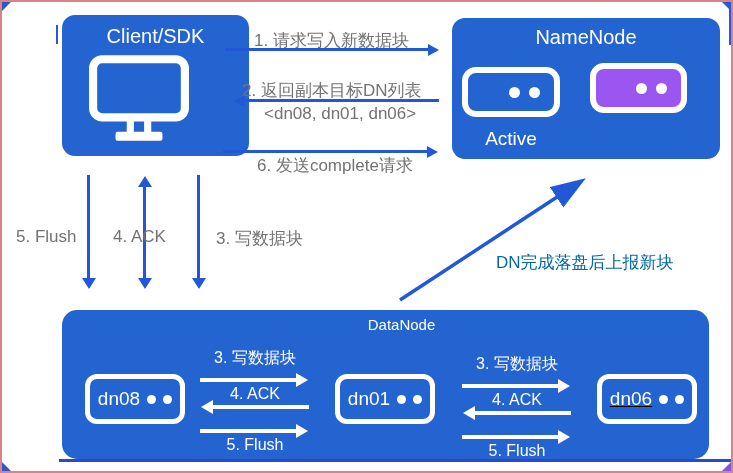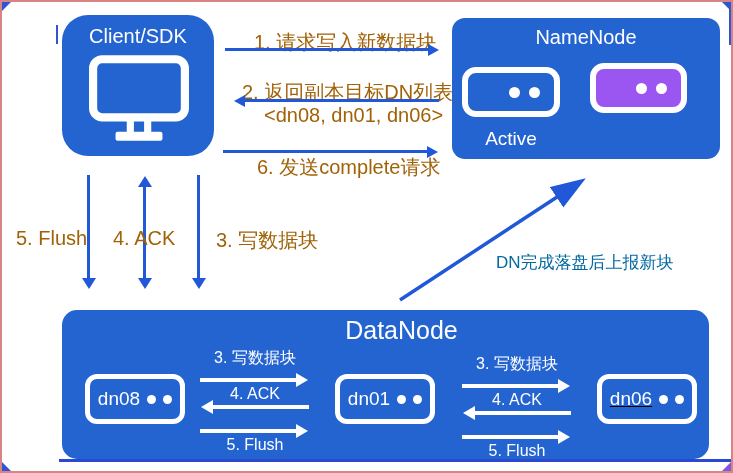--- a/index.html
+++ b/index.html
@@ -36,21 +36,21 @@
     border-top:11px solid #2058d8; border-left:7px solid transparent; border-right:7px solid transparent; }
   .varrow.up::before { content:''; position:absolute; left:50%; transform:translateX(-50%); top:-10px;
     border-bottom:11px solid #2058d8; border-left:7px solid transparent; border-right:7px solid transparent; }
   
   .parrow { position:absolute; height:4px; background:#fff; }
   .parrow.right::after { content:''; position:absolute; right:-11px; top:50%; transform:translateY(-50%);
     border-left:12px solid #fff; border-top:7px solid transparent; border-bottom:7px solid transparent; }
   .parrow.left::before { content:''; position:absolute; left:-11px; top:50%; transform:translateY(-50%);
     border-right:12px solid #fff; border-top:7px solid transparent; border-bottom:7px solid transparent; }
   
-  .blabel { position:absolute; color:#a16207; font-size:20px; white-space:nowrap;text-align:center; }
+  .blabel { position:absolute; color:#737373; font-size:17px; white-space:nowrap;text-align:center; }
   .plabel { position:absolute; width:100%; text-align:center; color:#fff; font-size:16px; white-space:nowrap; }
   
   .corner { position:absolute; width:0; height:0; }
   .corner.tl { left:0; top:0; border-top:9px solid #2f55d2; border-right:9px solid transparent; }
   .corner.tr { right:0; top:0; border-top:9px solid #2f55d2; border-left:9px solid transparent; }
   .corner.bl { left:0; bottom:0; border-bottom:9px solid #2f55d2; border-right:9px solid transparent; }
   .corner.br { right:0; bottom:0; border-bottom:9px solid #8055e0; border-left:9px solid transparent; }
   .edge-seg { position:absolute; background:#2f55d2; }
   .bottom-line { position:absolute; left:57px; top:457px; width:672px; height:3px; background:#2b49d0; }
   .pipeline-group { position:absolute; width:110px; height:110px; }
@@ -62,21 +62,21 @@
 <div class="canvas">
 
   <div class="corner tl"></div>
   <div class="corner tr"></div>
   <div class="corner bl"></div>
   <div class="corner br"></div>
   <div class="edge-seg" style="left:54px; top:23px; width:2px; height:19px;"></div>
   <div class="edge-seg" style="left:727px; top:5px; width:2px; height:38px;"></div>
   <div class="bottom-line"></div>
 
-  <div class="nodebox" style="left:60px; top:13px; width:152px; height:141px;border-radius:26px;">
+  <div class="nodebox" style="left:60px; top:13px; width:187px; height:141px;">
     <div class="box-title" style="top:10px;">Client/SDK</div>
     <svg style="position:absolute; left:26px; top:40px;" width="102" height="88" viewBox="0 0 100 86">
       <rect x="5" y="4" width="90" height="57" rx="9" fill="none" stroke="#ffffff" stroke-width="8"></rect>
       <rect x="38" y="61" width="7" height="16" fill="#ffffff"></rect>
       <rect x="55" y="61" width="7" height="16" fill="#ffffff"></rect>
       <rect x="27" y="75" width="46" height="9" rx="2" fill="#ffffff"></rect>
     </svg>
   </div>
 
   <div class="nodebox" style="left:450px; top:16px; width:268px; height:141px;">
@@ -113,21 +113,21 @@
     <defs>
       <marker id="ah" markerWidth="11" markerHeight="8" refX="8" refY="3.5" orient="auto">
         <path d="M0,0 L10,3.5 L0,7 Z" fill="#2058d8"></path>
       </marker>
     </defs>
     <line x1="10" y1="130" x2="190" y2="12" stroke="#2058d8" stroke-width="3.5" marker-end="url(#ah)"></line>
   </svg>
   <div class="diag-label" style="left:494px; top:249px;">DN完成落盘后上报新块</div>
 
   <div class="nodebox" style="left:60px; top:308px; width:647px; height:149px; border-radius:15px;">
-    <div class="box-title" style="top:6px; font-size:25px;padding-left:32px;">DataNode</div>
+    <div class="box-title" style="top:6px; font-size:15px;padding-left:32px;">DataNode</div>
 
     <div class="chip" style="left:23px; top:64px;">
       <span class="chip-text">dn08</span>
       <span class="dot"></span>
       <span class="dot"></span>
     </div>
     <div class="chip" style="left:273px; top:64px;">
       <span class="chip-text">dn01</span>
       <span class="dot"></span>
       <span class="dot"></span>

